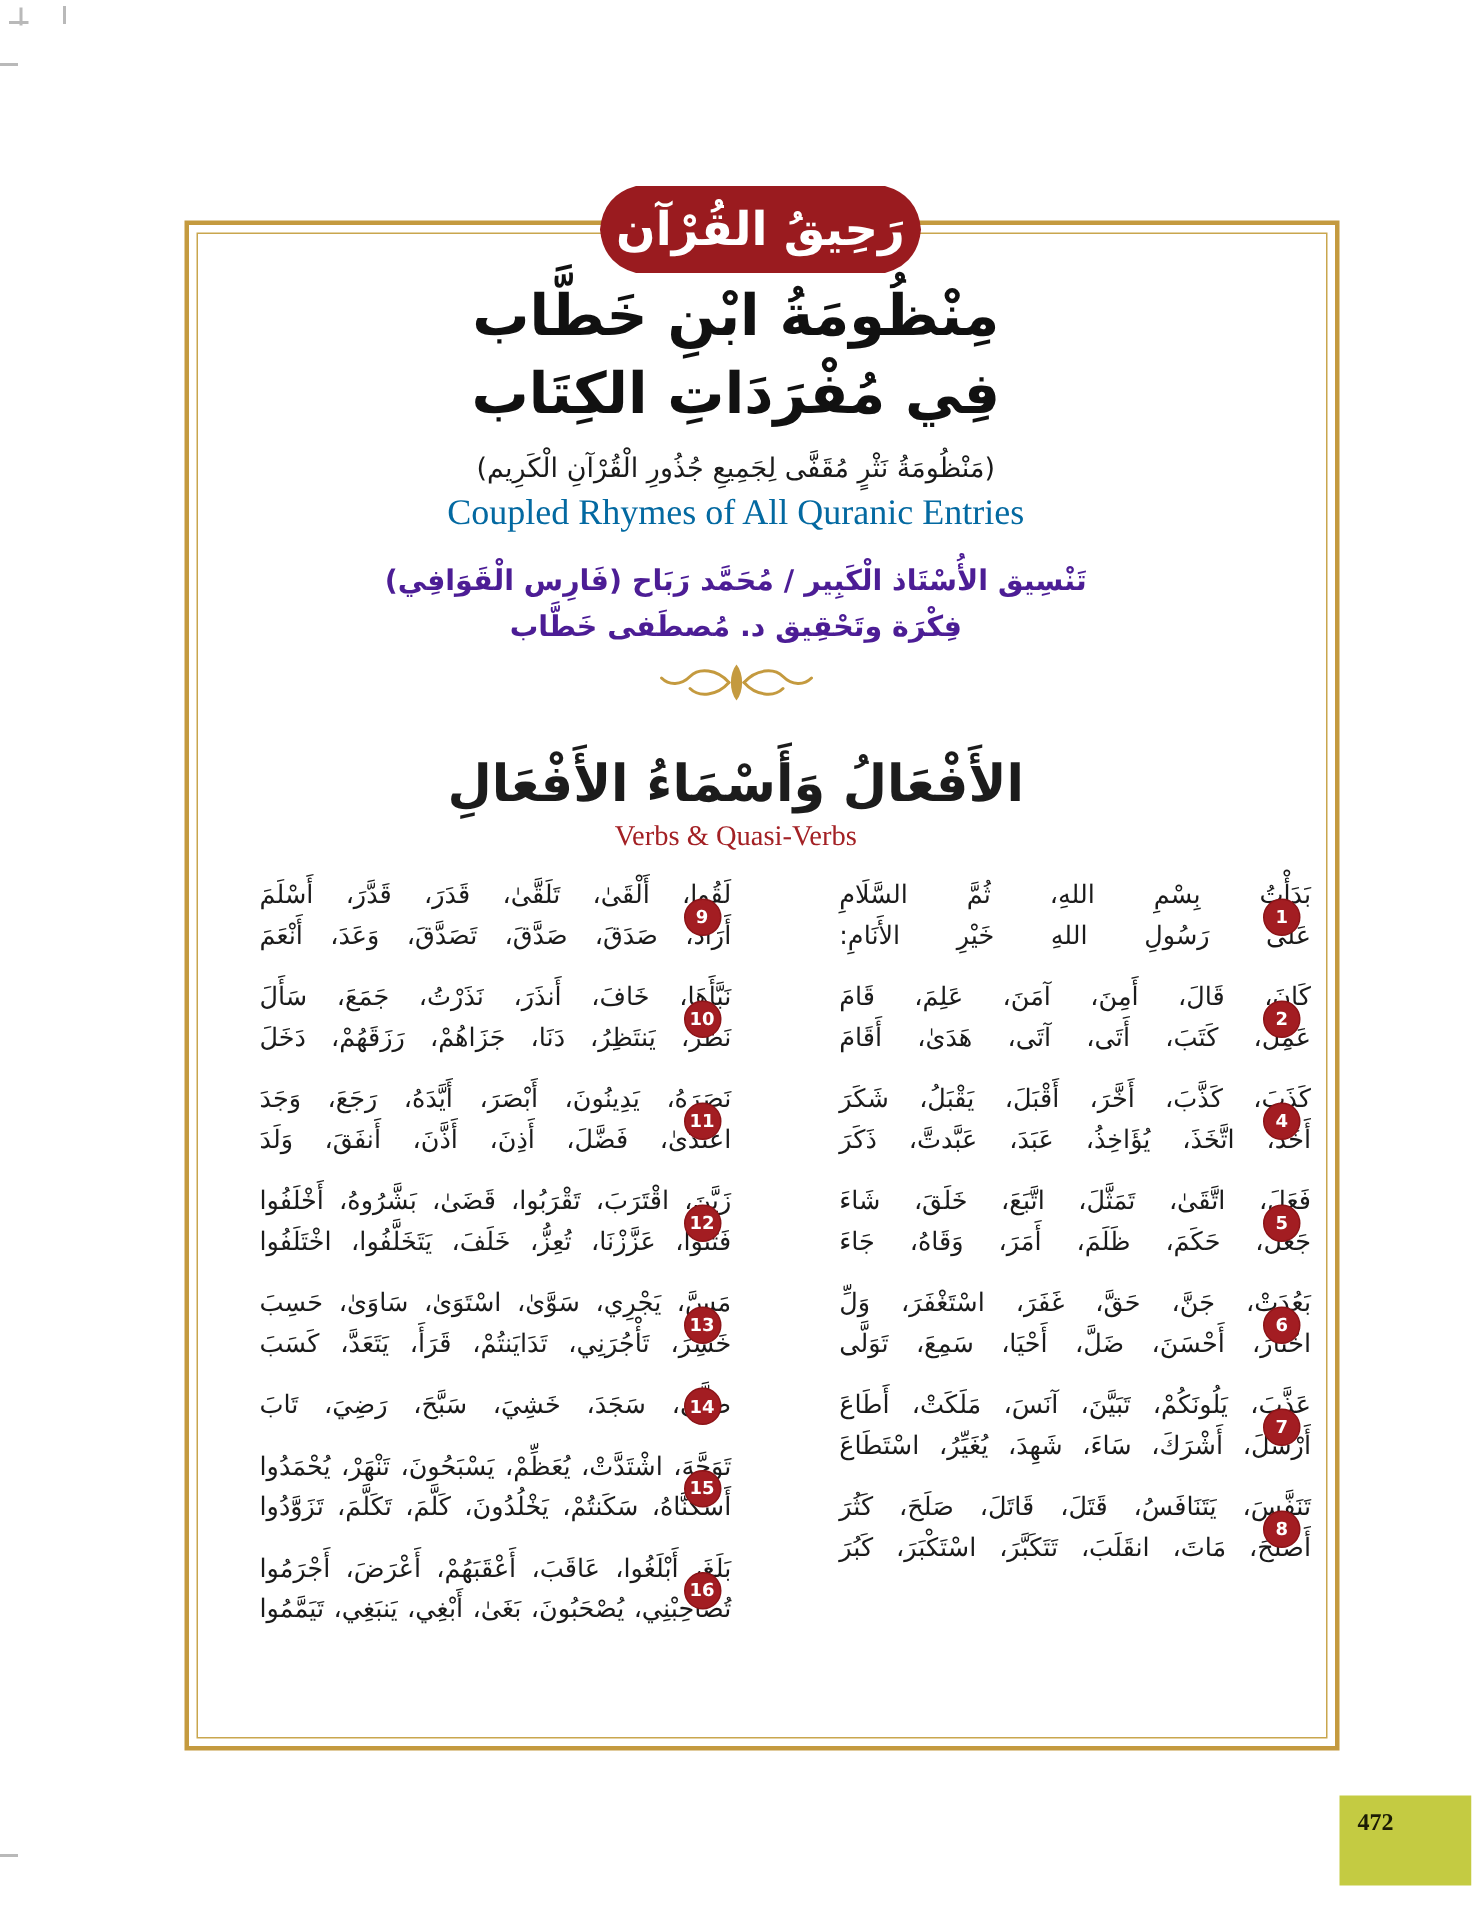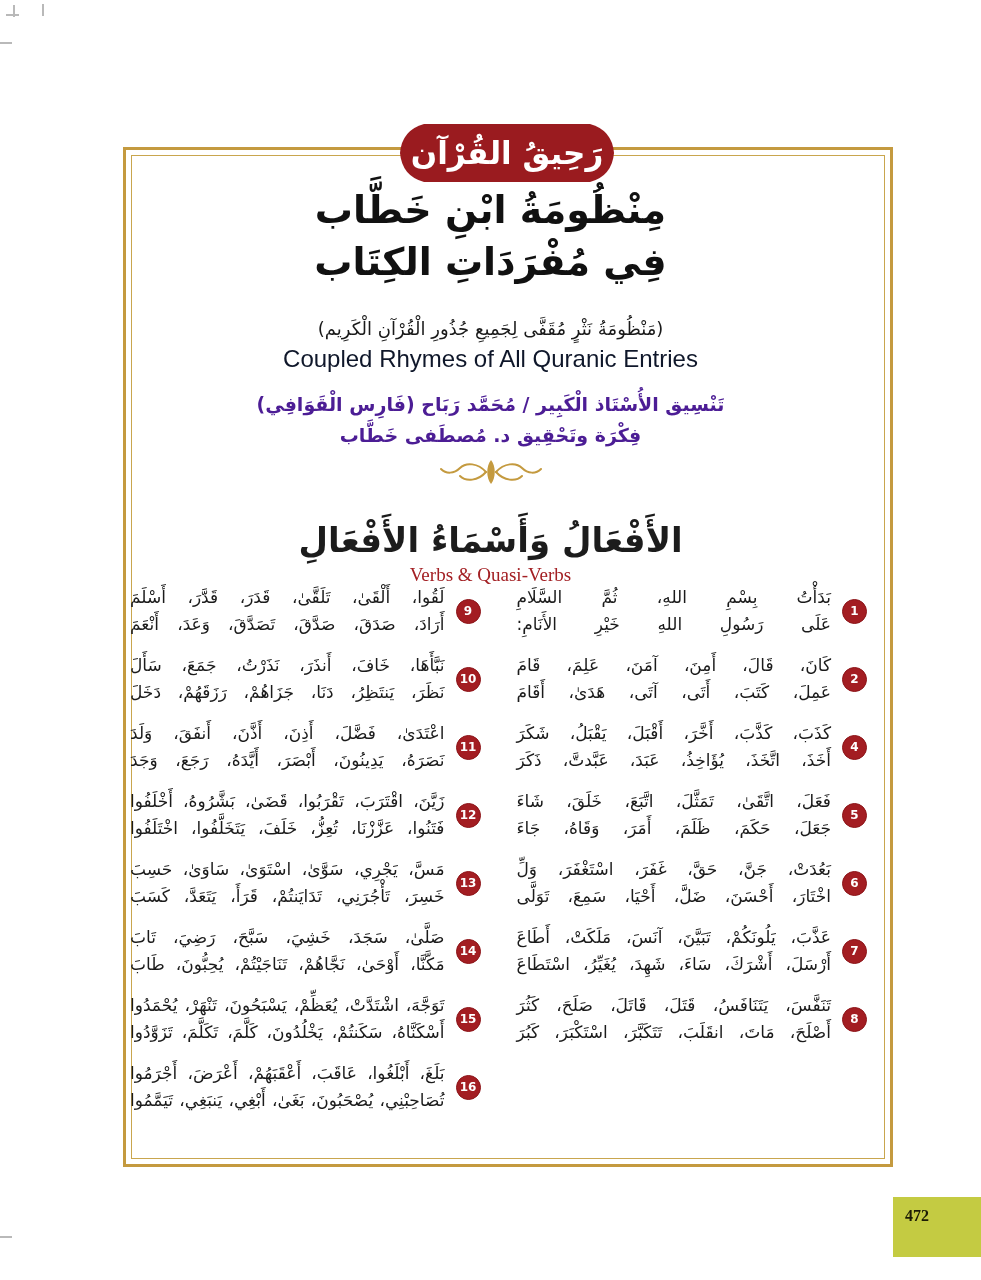--- a/index.html
+++ b/index.html
@@ -22,39 +22,39 @@
 
   
   .banner { position:absolute; left:398px; top:115px; width:218px; height:76px; z-index:5; }
   .banner svg { position:absolute; left:0; top:0; }
   .banner-title { position:absolute; left:0; top:0; width:100%; height:100%;
                   display:flex; align-items:center; justify-content:center;
                   color:#ffffff; font-size:31px; font-weight:bold; direction:rtl; }
 
   .content { position:absolute; left:140px; top:184px; width:701px; text-align:center; }
   .callig { font-size:38px; font-weight:bold; color:#111111; direction:rtl; line-height:52px; }
-  .sub-ar { margin-top:30px; font-size:18px; color:#1a1a1a; direction:rtl; }
-  .sub-en { margin-top:6px; font-family:Liberation Sans, sans-serif; font-size:24px; color:#0f172a; }
+  .sub-ar { margin-top:14px; font-size:18px; color:#1a1a1a; direction:rtl; }
+  .sub-en { margin-top:6px; font-family:Liberation Serif, serif; font-size:24px; color:#0369a1; }
   .credit { font-size:19px; font-weight:bold; color:#4c1d95; direction:rtl; }
   .credit1 { margin-top:20px; }
   .credit2 { margin-top:9px; }
   .divider { margin-top:12px; }
 
   .section-ar { margin-top:30px; font-size:34px; font-weight:bold; color:#1c1c1c; direction:rtl; }
   .section-en { margin-top:4px; font-family:"Liberation Serif", serif; font-size:19px; color:#A32024; }
 
   
   .columns { position:absolute; left:130px; top:584px; width:737px; display:flex; gap:36px; }
   .col { flex:1; }
   .entry { display:flex; align-items:center; gap:11px; margin-bottom:14px; }
   .lines { flex:1; min-width:0; }
   .ar-line { direction:rtl; font-size:17px; line-height:27px; color:#1b1b1b;
              text-align:justify; -moz-text-align-last:justify; text-align-last:justify;
              text-justify:inter-word; white-space:nowrap; display:block; width:100%; }
-  .ar-line { white-space:normal; }
+  .ar-line { white-space:normal;margin-left:43px; }
   .badge { width:25px; height:25px; border-radius:50%; background:#A31D22;
            border:1px solid #8C1418; color:#ffffff; font-size:12px; font-weight:bold;
            display:flex; align-items:center; justify-content:center; flex:0 0 25px; }
 
   
   .page-tab { position:absolute; right:0; top:1197px; width:88px; height:60px; background:#C4CB42; }
   .page-num { position:absolute; left:12px; top:10px; font-family:"Liberation Serif", serif;
               font-size:16px; font-weight:bold; color:#1c1c05;text-align:center; }
 </style>
 </head>
@@ -115,43 +115,42 @@
       </div>
       <div class="entry">
         <div class="lines">
           <div class="ar-line">نَبَّأَهَا، خَافَ، أَنذَرَ، نَذَرْتُ، جَمَعَ، سَأَلَ</div>
           <div class="ar-line">نَظَرَ، يَنتَظِرُ، دَنَا، جَزَاهُمْ، رَزَقَهُمْ، دَخَلَ</div>
         </div>
         <div class="badge">10</div>
       </div>
       <div class="entry">
         <div class="lines">
+          <div class="ar-line">نَصَرَهُ، يَدِينُونَ، أَبْصَرَ، أَيَّدَهُ، رَجَعَ، وَجَدَ</div>
           <div class="ar-line">اعْتَدَىٰ، فَضَّلَ، أَذِنَ، أَذَّنَ، أَنفَقَ، وَلَدَ</div>
-          <div class="ar-line">نَصَرَهُ، يَدِينُونَ، أَبْصَرَ، أَيَّدَهُ، رَجَعَ، وَجَدَ</div>
         </div>
         <div class="badge">11</div>
       </div>
       <div class="entry">
         <div class="lines">
           <div class="ar-line">زَيَّنَ، اقْتَرَبَ، تَقْرَبُوا، قَضَىٰ، بَشَّرُوهُ، أَخْلَفُوا</div>
           <div class="ar-line">فَتَنُوا، عَزَّزْنَا، تُعِزُّ، خَلَفَ، يَتَخَلَّفُوا، اخْتَلَفُوا</div>
         </div>
         <div class="badge">12</div>
       </div>
       <div class="entry">
         <div class="lines">
           <div class="ar-line">مَسَّ، يَجْرِي، سَوَّىٰ، اسْتَوَىٰ، سَاوَىٰ، حَسِبَ</div>
           <div class="ar-line">خَسِرَ، تَأْجُرَنِي، تَدَايَنتُمْ، قَرَأَ، يَتَعَدَّ، كَسَبَ</div>
         </div>
         <div class="badge">13</div>
       </div>
       <div class="entry">
         <div class="lines">
           <div class="ar-line">صَلَّىٰ، سَجَدَ، خَشِيَ، سَبَّحَ، رَضِيَ، تَابَ</div>
-          <div class="ar-line">مَكَّنَّا، أَوْحَىٰ، نَجَّاهُمْ، تَنَاجَيْتُمْ، يُحِبُّونَ، طَابَ</div>
         </div>
         <div class="badge">14</div>
       </div>
       <div class="entry">
         <div class="lines">
           <div class="ar-line">تَوَجَّهَ، اشْتَدَّتْ، يُعَظِّمْ، يَسْبَحُونَ، تَنْهَرْ، يُحْمَدُوا</div>
           <div class="ar-line">أَسْكَنَّاهُ، سَكَنتُمْ، يَخْلُدُونَ، كَلَّمَ، تَكَلَّمَ، تَزَوَّدُوا</div>
         </div>
         <div class="badge">15</div>
       </div>

